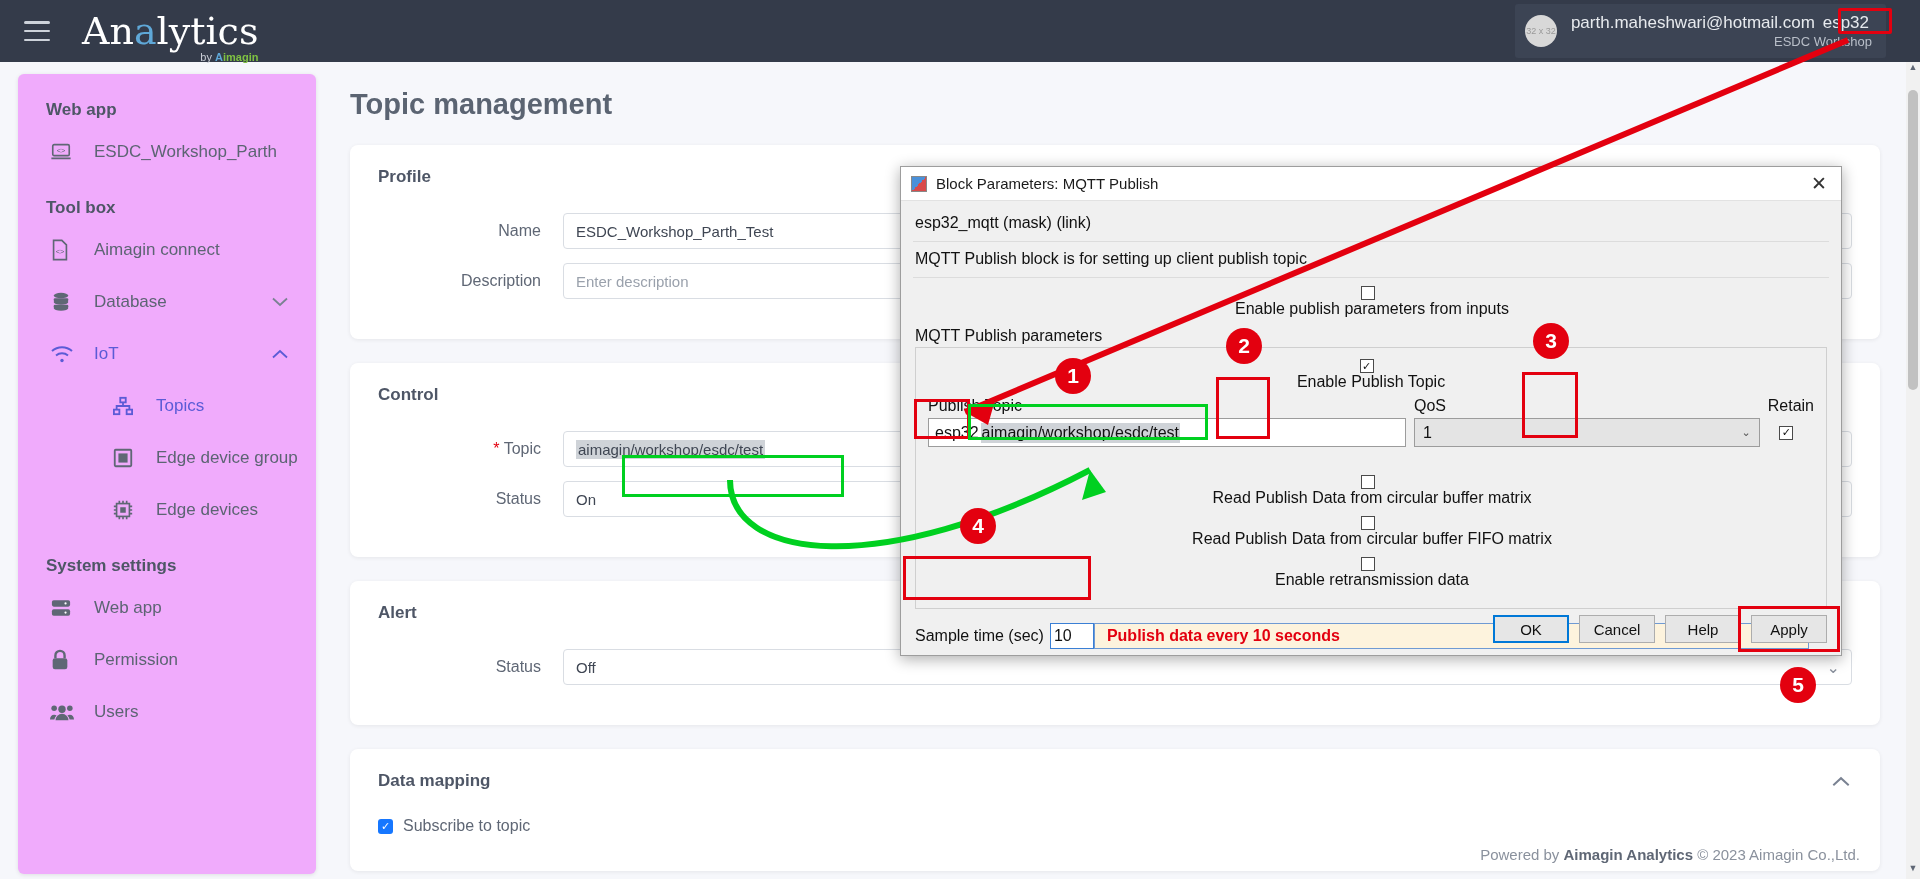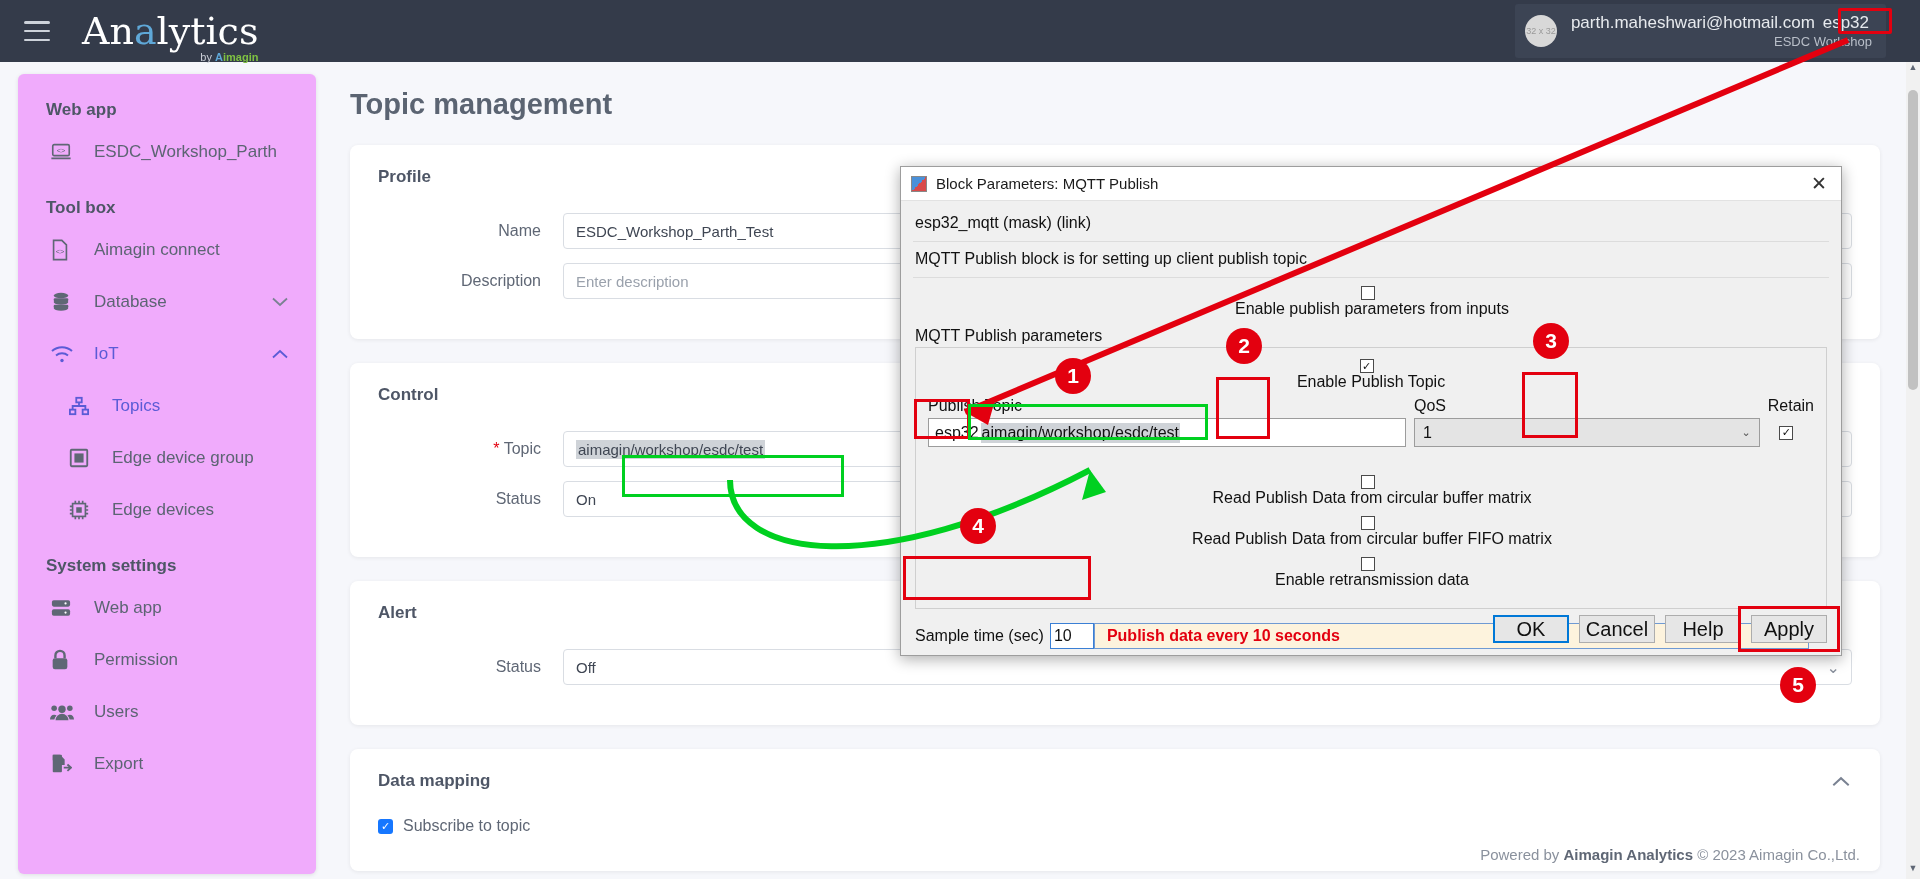--- a/index.html
+++ b/index.html
@@ -55,21 +55,21 @@
     padding:26px 0 0 0; overflow:hidden;
   }
   .nav-group{ font-size:17px; font-weight:bold; color:#4e5666; padding:0 0 0 28px; margin:0 0 6px 0;}
   .nav-group.second{ margin-top:20px; }
   .nav-item{
     display:flex; align-items:center; height:52px; padding-left:32px;
     font-size:17px; color:#5c6473; cursor:pointer; position:relative;
   }
   .nav-item .ico{ width:30px; flex:0 0 30px; display:flex; align-items:center; justify-content:flex-start; }
   .nav-item .lbl{ margin-left:14px; }
-  .nav-item.sub{ padding-left:50px; }
+  .nav-item.sub{ padding-left:50px;margin-left:44px; }
   .nav-item.active .lbl, .nav-item.active .ico svg{ color:#5b5bd6; }
   .chev{ position:absolute; right:28px; color:#7a8292; }
 
   
   #main{ position:absolute; left:330px; top:62px; right:14px; bottom:0; overflow:hidden;}
   #page-title{ font-size:29px; font-weight:bold; color:#5b6472; margin:26px 0 24px 20px;}
   .card{
     background:#fff; border-radius:8px; box-shadow:0 1px 4px rgba(0,0,0,.07);
     margin:0 26px 24px 20px; padding:22px 28px 26px 28px;
   }
@@ -158,21 +158,21 @@
   .sample-note{
     flex:1; height:26px; border:1px solid #6f9ad3; background:#fdf3dd;
     display:flex; align-items:center; padding-left:12px;
     font-size:16px; font-weight:bold; color:#e3000f;
   }
   .dots{ width:14px; margin-left:4px; text-align:center; color:#333; font-size:13px; line-height:.8;}
   .btnrow{ position:absolute; right:14px; bottom:12px; display:flex; }
   .btn{
     width:76px;height:28px; border:1px solid #adadad; background:#e6e6e6;
     display:flex;align-items:center;justify-content:center;
-    font-size:20px;color:#111; margin-left:10px; cursor:pointer;
+    font-size:15px;color:#111; margin-left:10px; cursor:pointer;
   }
   .btn.ok{ border:2px solid #0078d7; background:#e6e6e6;}
 
   
   .redbox{ position:absolute; border:3px solid #e3000f; pointer-events:none; z-index:60;}
   .greenbox{ position:absolute; border:3px solid #00d020; pointer-events:none; z-index:60;}
   .badge{
     position:absolute; width:36px;height:36px;border-radius:50%;background:#e3000f;
     color:#fff; font-size:21px; font-weight:bold;
     display:flex;align-items:center;justify-content:center; z-index:70;
@@ -330,30 +330,20 @@
           <circle cx="4.5" cy="6" r="3"></circle>
           <circle cx="21.5" cy="6" r="3"></circle>
           <path d="M6 19a7 7 0 0 1 14 0z"></path>
           <path d="M0 18c0-3 2-5 4.5-5 1 0 1.9.3 2.6.8A9 9 0 0 0 4.7 18z"></path>
           <path d="M26 18c0-3-2-5-4.5-5-1 0-1.9.3-2.6.8A9 9 0 0 1 21.3 18z"></path>
         </svg>
     </span>
     <span class="lbl">Users</span>
   </div>
 
-  <div class="nav-item">
-    <span class="ico">
-      <svg width="22" height="22" viewBox="0 0 24 24" fill="#5f6775">
-          <path d="M3 2h8l5 5v6h-5V8H3z"></path>
-          <rect x="3" y="2" width="10" height="19" rx="1"></rect>
-          <path d="M15 16h7M19 12.5 23 16l-4 3.5" fill="none" stroke="#5f6775" stroke-width="2"></path>
-        </svg>
-    </span>
-    <span class="lbl">Export</span>
-  </div>
 </div>
 
 <div id="main">
   <div id="page-title">Topic management</div>
 
   <div class="card">
     <h3>Profile</h3>
     <div class="frow">
       <div class="flabel">Name</div>
       <div class="fctl">

